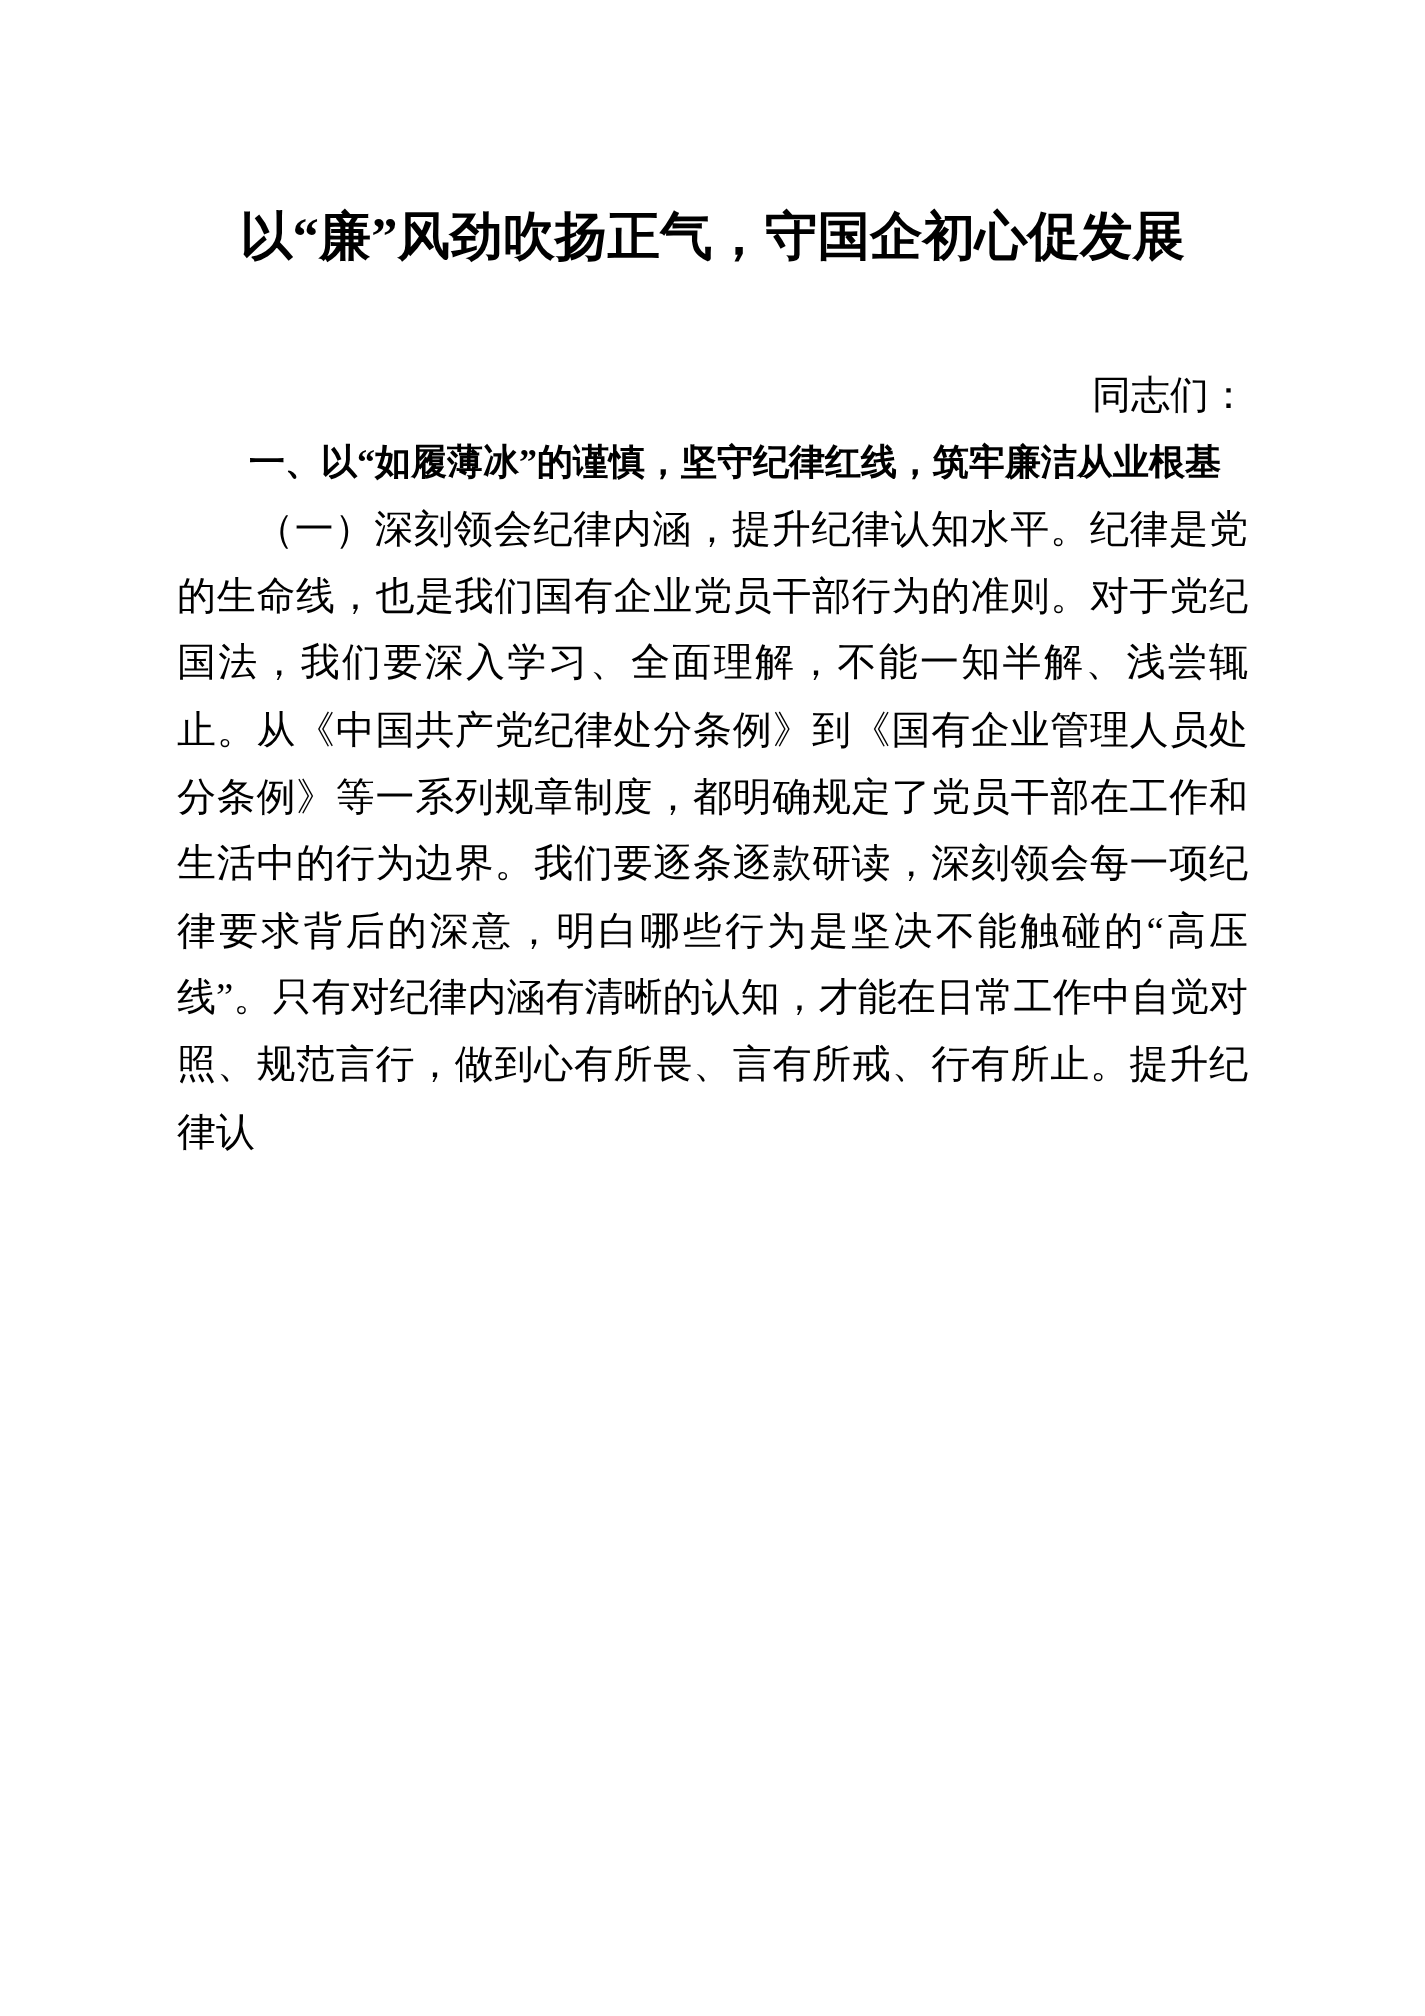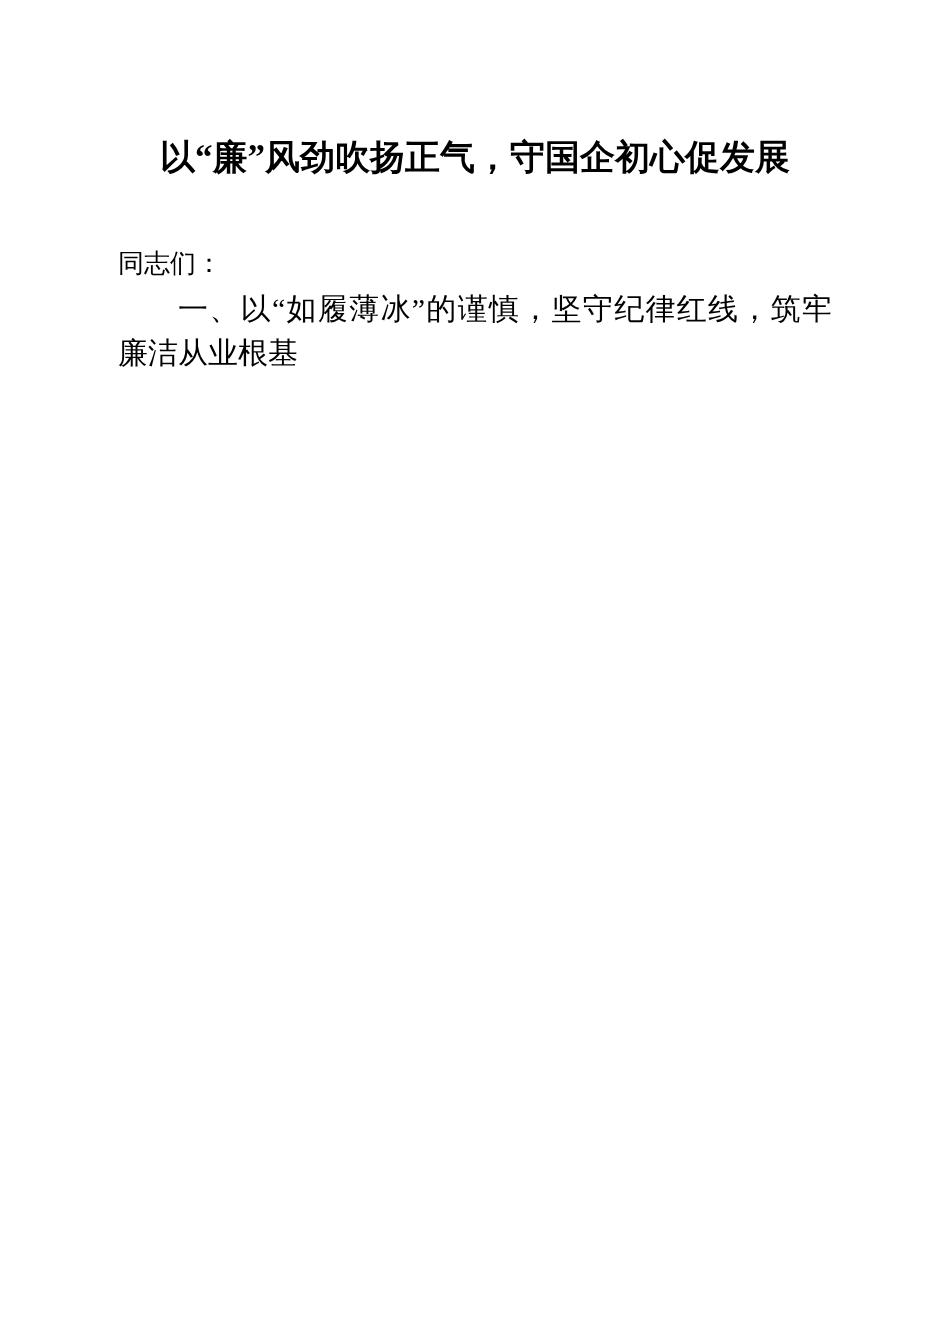--- a/index.html
+++ b/index.html
@@ -20,45 +20,47 @@
     font-size: 35px;
     line-height: 52px;
     font-family: "Liberation Serif", "DejaVu Serif", serif;
     margin-bottom: 58px;
   }
   .title-line { display: block; }
   .salutation {
     font-size: 26px;
     line-height: 44.6px;
     text-indent: 0;
+    text-align: right;
   }
   .body-para {
     font-size: 26px;
     line-height: 44.6px;
     text-align: justify;
     text-justify: inter-ideograph;
     text-indent: 2em;
   }
   .section-heading {
-    font-size: 30px;
+    font-size: 24px;
     line-height: 44.6px;
-    font-weight: normal;
+    font-weight: bold;
     text-align: justify;
     text-justify: inter-ideograph;
     text-indent: 2em;
   }
 </style>
 </head>
 <body>
 
 <div class="page">
 
   <h1 class="doc-title">
     <span class="title-line">以“廉”风劲吹扬正气，守国企初心促发展</span>
   </h1>
 
   <p class="salutation">同志们：</p>
 
 
   <p class="section-heading">一、以“如履薄冰”的谨慎，坚守纪律红线，筑牢廉洁从业根基</p>
 
+  <p class="body-para">（一）深刻领会纪律内涵，提升纪律认知水平。纪律是党的生命线，也是我们国有企业党员干部行为的准则。对于党纪国法，我们要深入学习、全面理解，不能一知半解、浅尝辄止。从《中国共产党纪律处分条例》到《国有企业管理人员处分条例》等一系列规章制度，都明确规定了党员干部在工作和生活中的行为边界。我们要逐条逐款研读，深刻领会每一项纪律要求背后的深意，明白哪些行为是坚决不能触碰的“高压线”。只有对纪律内涵有清晰的认知，才能在日常工作中自觉对照、规范言行，做到心有所畏、言有所戒、行有所止。提升纪律认</p>
 
 </div>
 
 </body></html>

